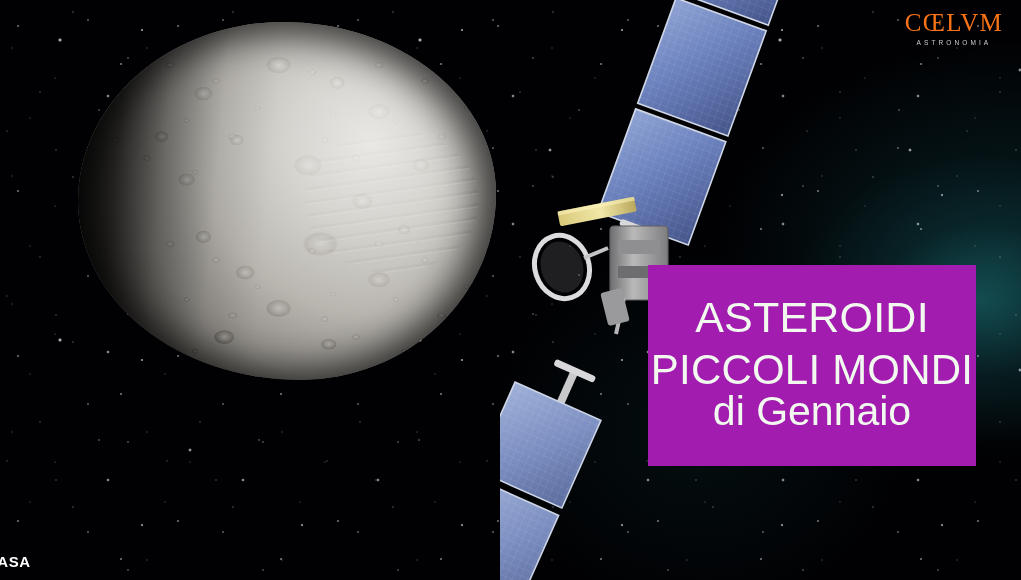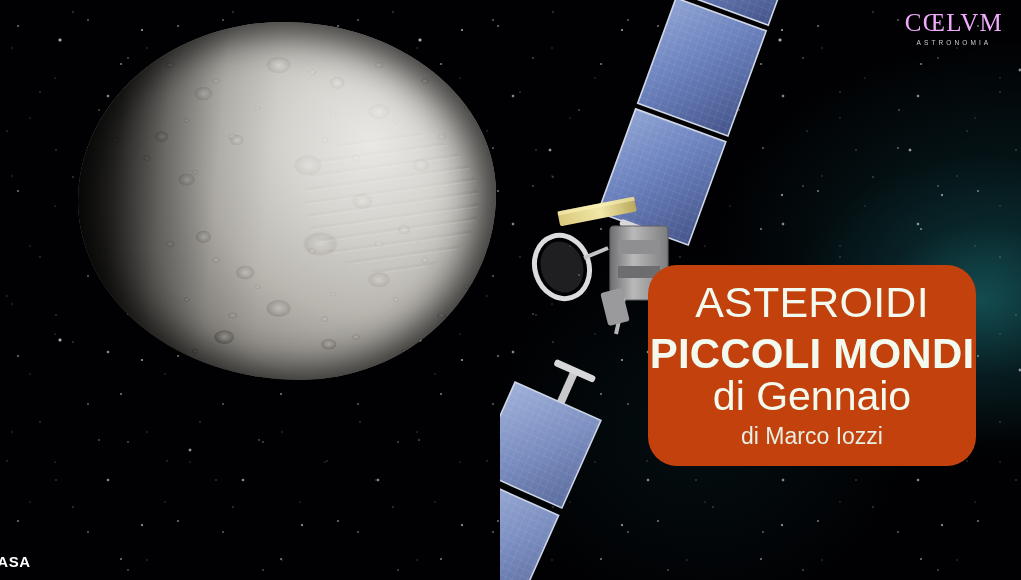--- a/index.html
+++ b/index.html
@@ -135,36 +135,35 @@
     box-shadow:inset 0 0 34px 10px rgba(0,0,0,.45);
   }
 
   
   .craft{position:absolute;left:500px;top:-10px;width:380px;height:600px;}
 
   
   .title-card{
     position:absolute;
     left:648px;top:265px;width:328px;height:201px;
-    background:#c2410c;
+    background:#a21caf;
     display:flex;flex-direction:column;
     align-items:center;justify-content:center;
     text-align:center;
     line-height:1.02;
-    border-radius:29px;
   }
   .t-line1,.t-line2{
     color:#f2faf0;
     font-size:43px;
     font-weight:400;
     letter-spacing:.2px;
     white-space:nowrap;
   }
   .t-line1{margin-top:-2px;}
-  .t-line2{margin-top:9px;font-size:42px;font-weight:bold;}
+  .t-line2{margin-top:9px;font-size:42px;}
   .t-line3{
     color:#f2faf0;
     font-size:41px;
     font-weight:300;
     white-space:nowrap;
   }
   .t-line4{
     color:#e6efe3;
     font-size:23px;
     font-weight:400;
@@ -172,21 +171,21 @@
     white-space:nowrap;
   }
 
   
   .logo{
     position:absolute;right:18px;top:10px;
     text-align:center;
     pointer-events:none;
   }
   .logo-word{
-    color:#f0abfc;
+    color:#f97316;
     font-family:"Liberation Serif",serif;
     font-size:25px;
     letter-spacing:1.2px;
     line-height:1;
   }
   .logo-sub{
     color:#cfcfcf;
     font-size:6.5px;
     letter-spacing:3.1px;
     margin-top:4px;
@@ -304,21 +303,20 @@
           <rect x="0" y="244" width="94" height="80" fill="url(#cells)"></rect>
         </g>
       </g>
     </svg>
   </div>
 
   <div class="title-card">
     <div class="t-line1">ASTEROIDI</div>
     <div class="t-line2">PICCOLI MONDI</div>
     <div class="t-line3">di Gennaio</div>
-    <div class="t-line4">di Marco Iozzi</div>
   </div>
 
   <div class="logo">
     <div class="logo-word">CŒLVM</div>
     <div class="logo-sub">ASTRONOMIA</div>
   </div>
 
   <div class="credit">NASA</div>
 
 </div>

